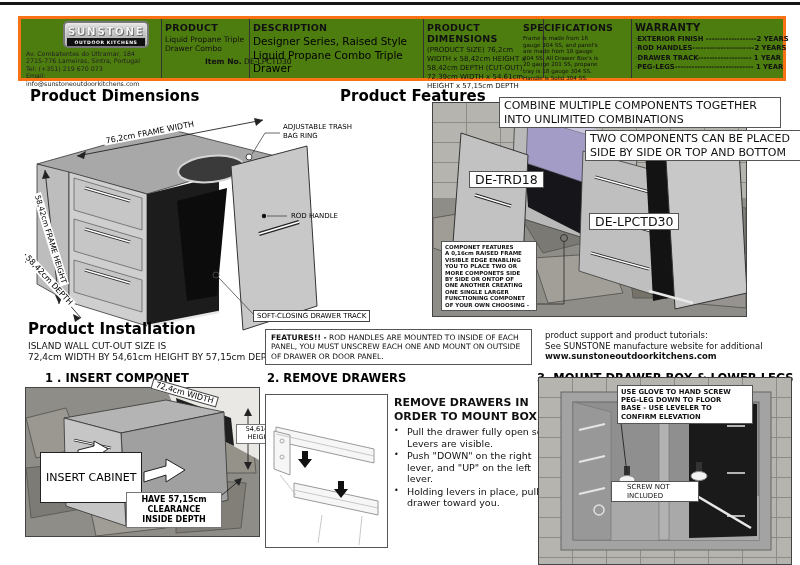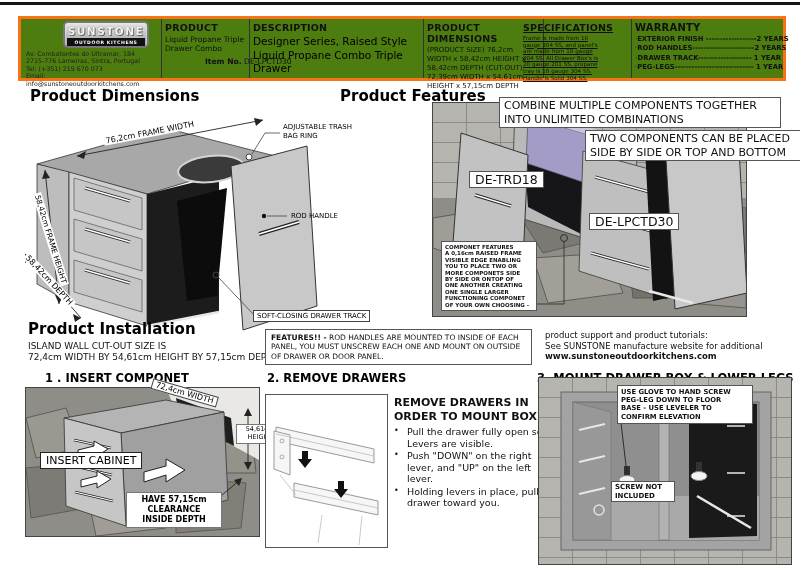--- a/index.html
+++ b/index.html
@@ -19,21 +19,21 @@
   .logo-sub{background:#101010;color:#fff;font-size:4.6px;font-weight:bold;letter-spacing:.6px;
             padding:1.5px 0;margin-top:1px;}
   .addr{left:5px;top:31px;width:134px;font-size:6.3px;line-height:7.4px;color:#222;}
   .pcol{left:144px;top:3px;width:84px;}
   .pcol .txt{font-size:7.6px;line-height:9.2px;}
   .pcol .item{margin-top:4px;font-size:7.6px;white-space:nowrap;padding-left:40px;}
   .dcol{left:232px;top:3px;width:166px;}
   .dcol .txt{font-size:10.5px;line-height:13.5px;color:#000;}
   .dimcol{left:406px;top:3px;width:112px;}
   .dimcol .txt{font-size:7px;line-height:9px;}
-  .speccol{left:502px;top:3px;width:80px;text-align:center;text-decoration:underline;}
+  .speccol{left:502px;top:3px;width:80px;text-align:center;}
   .speccol .txt{font-size:5.6px;line-height:6.6px;text-align:left;}
   .wcol{left:614px;top:3px;width:146px;}
   .wcol h4{font-size:10px;}
   .witem{display:flex;font-size:6.8px;font-weight:bold;line-height:9.3px;white-space:nowrap;}
   .witem .bdot{width:12px;text-align:center;font-weight:normal;}
   
   .h1{font-size:15px;font-weight:bold;color:#000;}
   .h2{font-size:11.5px;font-weight:bold;color:#000;white-space:nowrap;}
   
   .fig{border:1px solid #444;}
@@ -295,21 +295,21 @@
       </g>
       <line x1="190" y1="112" x2="214" y2="92" stroke="#222" stroke-width="0.9"></line>
       <polygon points="216,90 208,92 213,98" fill="#222"></polygon>
     </svg>
   </div>
   <div class="boxlabel" style="left:152px;top:378px;font-size:8px;padding:0 3px;transform:rotate(16deg);transform-origin:left center;white-space:nowrap">72,4cm WIDTH</div>
   <div class="boxlabel" style="left:236px;top:424px;width:44px;font-size:6.5px;line-height:7.8px;text-align:center;padding:1px;border-color:#777">
     <div>54,61cm</div>
     <div>HEIGHT</div>
   </div>
-  <div class="boxlabel" style="left:40px;top:452px;font-size:11px;padding:1px 5px;border-width:1.5px;border-color:#222">INSERT CABINET</div>
+  <div class="boxlabel" style="left:40px;top:452px;font-size:11px;padding:18px 5px;border-width:1.5px;border-color:#222">INSERT CABINET</div>
   <div class="boxlabel" style="left:126px;top:492px;width:88px;font-size:8px;font-weight:bold;line-height:10px;text-align:center;padding:2px 3px;border-color:#777">
     <div>HAVE 57,15cm</div>
     <div>CLEARANCE</div>
     <div>INSIDE DEPTH</div>
   </div>
 
   <div class="abs fig" style="left:265px;top:394px;width:121px;height:152px;background:#fff;border-color:#555">
     <svg width="121" height="152" viewBox="0 0 121 152">
       <g fill="#f6f6f6" stroke="#999" stroke-width="1">
         <polygon points="10,32 108,54 108,68 10,46"></polygon>
@@ -380,18 +380,18 @@
         <circle cx="60" cy="132" r="5" fill="none" stroke="#e0e0e0" stroke-width="1.5"></circle>
       </g>
       <line x1="82" y1="45" x2="88" y2="96" stroke="#222" stroke-width="0.9"></line>
     </svg>
     <div class="notebox" style="left:78px;top:7px;width:128px;font-size:6.8px;font-weight:bold;line-height:8.2px;padding:2px 3px">
       <div>USE GLOVE TO HAND SCREW</div>
       <div>PEG-LEG DOWN TO FLOOR</div>
       <div>BASE - USE LEVELER TO</div>
       <div>CONFIRM ELEVATION</div>
     </div>
-    <div class="notebox" style="left:72px;top:103px;width:56px;font-size:7px;font-weight:bold;line-height:8.5px;padding:1px 3px">
+    <div class="notebox" style="left:72px;top:103px;width:56px;font-size:7px;font-weight:normal;line-height:8.5px;padding:1px 15px">
       <div>SCREW NOT</div>
       <div>INCLUDED</div>
     </div>
   </div>
 </div>
 
 </body></html>

